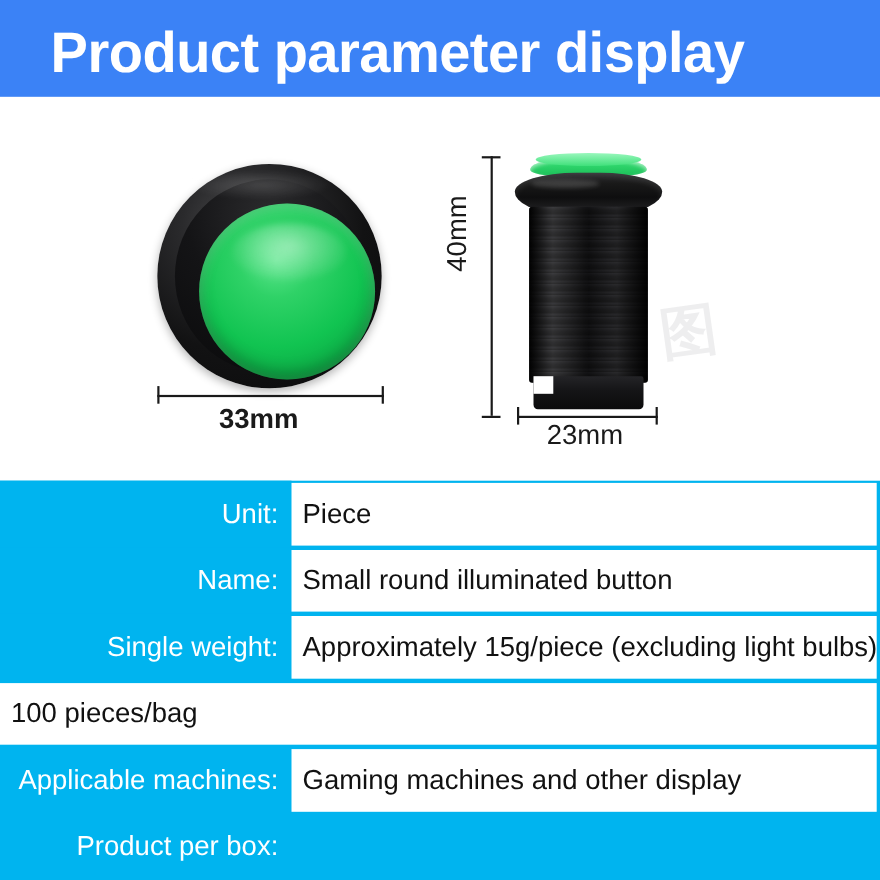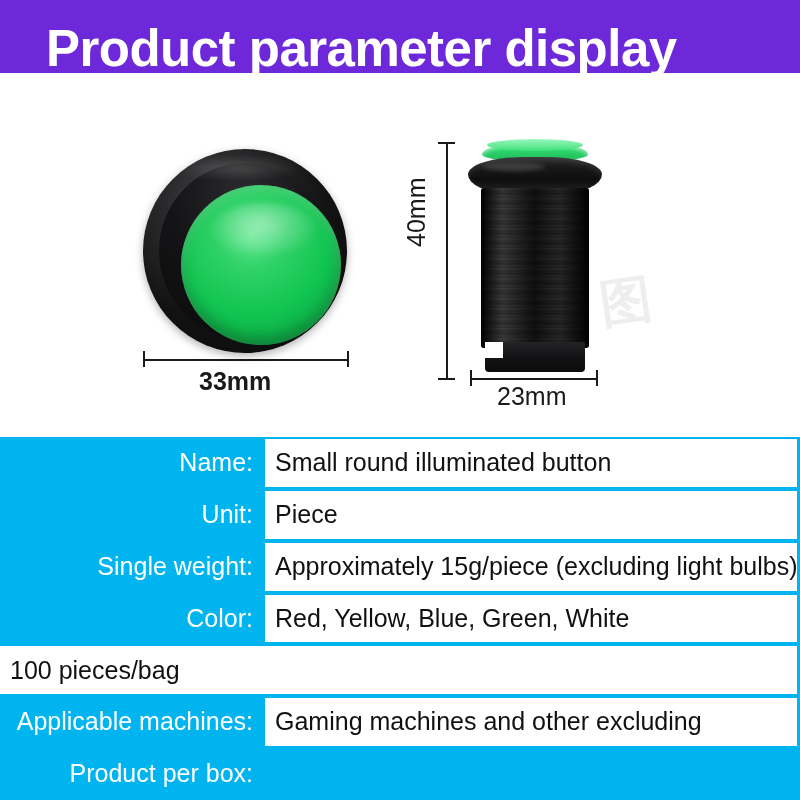--- a/index.html
+++ b/index.html
@@ -14,22 +14,22 @@
     font-family: "Liberation Sans", sans-serif;
     position: relative;
   }
 
   
   #header-banner {
     position: absolute;
     left: 0;
     top: 0;
     width: 800px;
-    height: 73px;
-    background: #6d28d9;
+    height: 88px;
+    background: #3b82f6;
   }
   #header-title {
     position: absolute;
     left: 46px;
     top: 17px;
     font-size: 52px;
     line-height: 62px;
     font-weight: bold;
     color: #ffffff;
     letter-spacing: -0.5px;
@@ -315,45 +315,41 @@
   <div class="dim-line-h" style="left:470px; top:281px; width:128px;"></div>
   <div class="dim-tick-v" style="left:470px; top:273px; height:16px;"></div>
   <div class="dim-tick-v" style="left:596px; top:273px; height:16px;"></div>
   <div class="dim-label" id="dim-23mm-label">23mm</div>
 
 </div>
 
 <div id="spec-table">
 
   <div class="spec-row">
+    <div class="spec-label">Unit:</div>
+    <div class="spec-value">Piece</div>
+  </div>
+
+  <div class="spec-row">
     <div class="spec-label">Name:</div>
     <div class="spec-value">Small round illuminated button</div>
   </div>
 
   <div class="spec-row">
-    <div class="spec-label">Unit:</div>
-    <div class="spec-value">Piece</div>
-  </div>
-
-  <div class="spec-row">
     <div class="spec-label">Single weight:</div>
     <div class="spec-value">Approximately 15g/piece (excluding light bulbs)</div>
   </div>
 
-  <div class="spec-row">
-    <div class="spec-label">Color:</div>
-    <div class="spec-value">Red, Yellow, Blue, Green, White</div>
-  </div>
 
   <div class="spec-row">
     <div class="spec-value">100 pieces/bag</div>
   </div>
 
   <div class="spec-row">
     <div class="spec-label">Applicable machines:</div>
-    <div class="spec-value">Gaming machines and other excluding</div>
+    <div class="spec-value">Gaming machines and other display</div>
   </div>
 
   <div class="spec-row">
     <div class="spec-label">Product per box:</div>
   </div>
 
 </div>
 
 </body></html>

